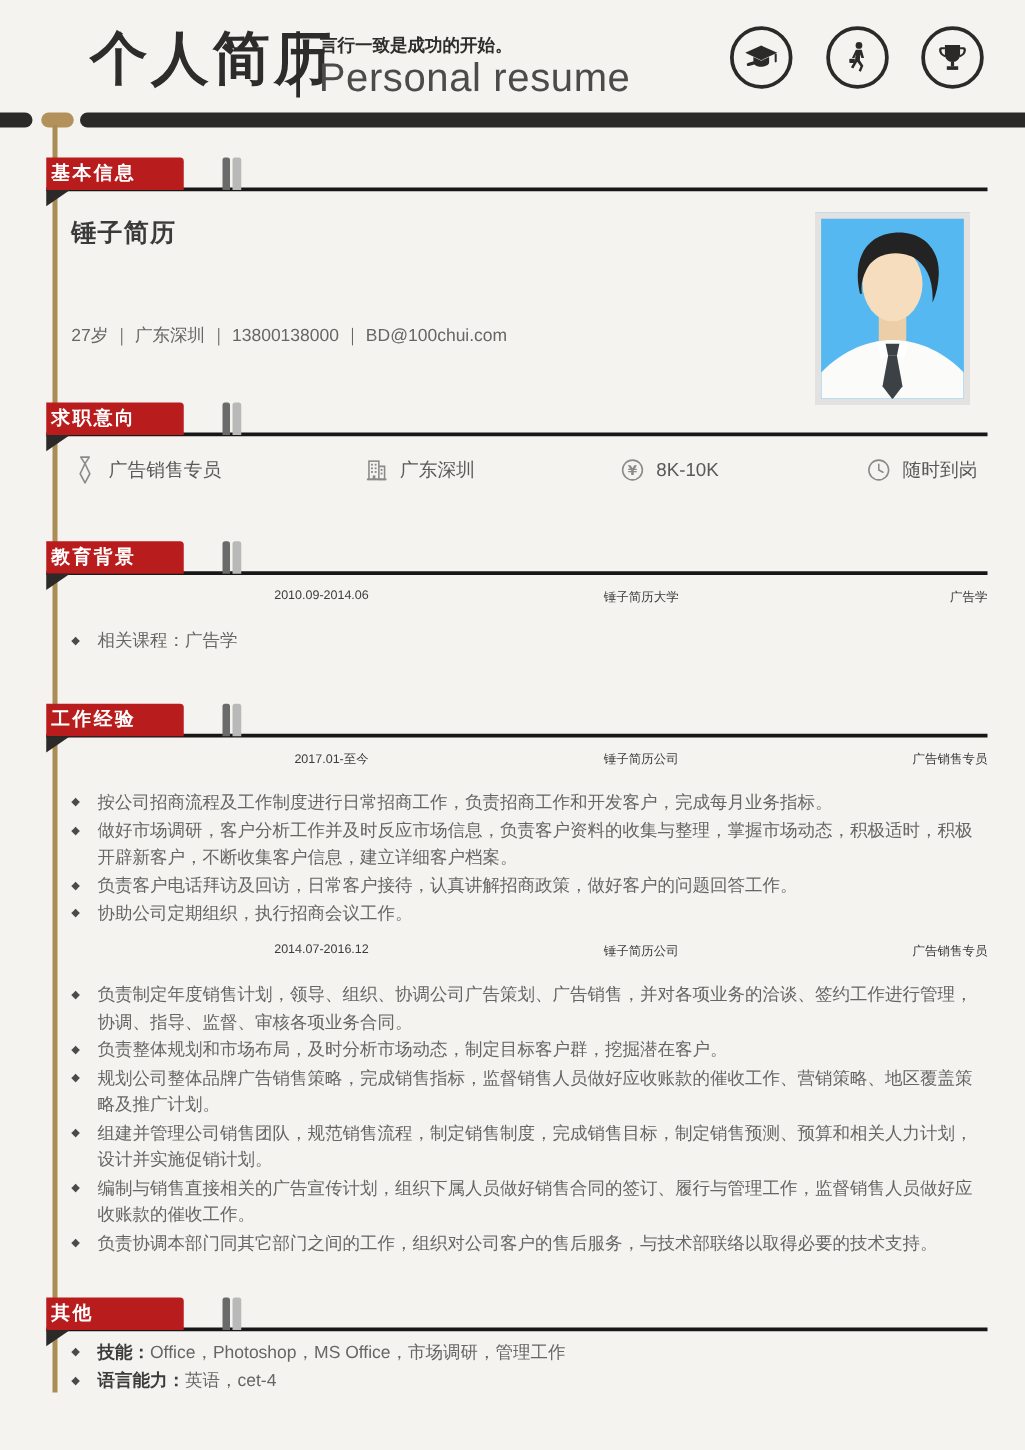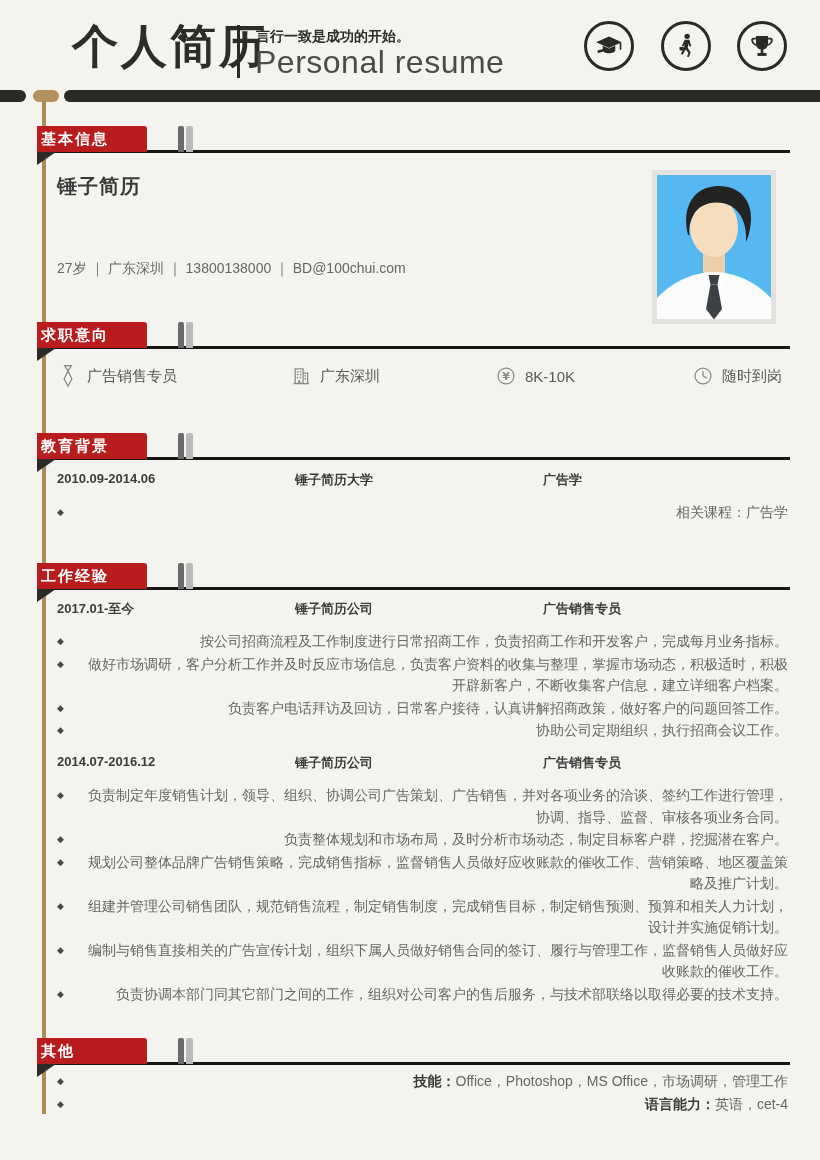--- a/index.html
+++ b/index.html
@@ -37,27 +37,27 @@
   .name { left:57px; top:173px; font-size:20px; font-weight:600; color:#3a3a3a; letter-spacing:1px; }
   .motto { left:57px; top:230px; font-size:14px; color:#666; }
   .contact { left:57px; top:260px; font-size:14px; color:#666; }
   .photo { left:652px; top:170px; width:124px; height:154px; border:5px solid #e3e2e0; background:#56b8f1; }
   .photo svg { display:block; width:114px; height:144px; }
 
   .intent-item { top:364px; display:flex; align-items:center; gap:9px; font-size:15px; color:#595959; }
   .intent-item svg { width:20px; height:24px; }
   .i1 { left:58px; } .i2 { left:291px; } .i3 { left:496px; } .i4 { left:693px; }
 
-  .row3 { left:57px; right:30px; display:flex; font-size:13px; font-weight:bold; color:#3c3c3c; }
+  .row3 { left:57px; right:30px; display:flex; font-size:10px; font-weight:normal; color:#3c3c3c;text-align:right; }
   .row3 .col-a { width:238px; } .row3 .col-b { width:248px; } .row3 .col-c { flex:1; }
 
   .bullets { left:57px; right:32px; font-size:14px; color:#666; }
   .bullet { display:flex; line-height:21.5px; margin-bottom:1px; }
   .bullet .dm { flex:0 0 21px; font-size:9px; color:#4a4a4a; line-height:21.5px; }
-  .bullet .tx { flex:1;text-align:right; }
+  .bullet .tx { flex:1; }
   .bullet .bl { font-weight:bold; color:#3c3c3c; }
 
   [data-name$="-icon"] { flex-shrink:0; }
 </style>
 </head>
 <body>
 
 <div class="page" data-name="resume-page">
 
   <div class="hdr-title" data-name="page-title">个人简历</div>

